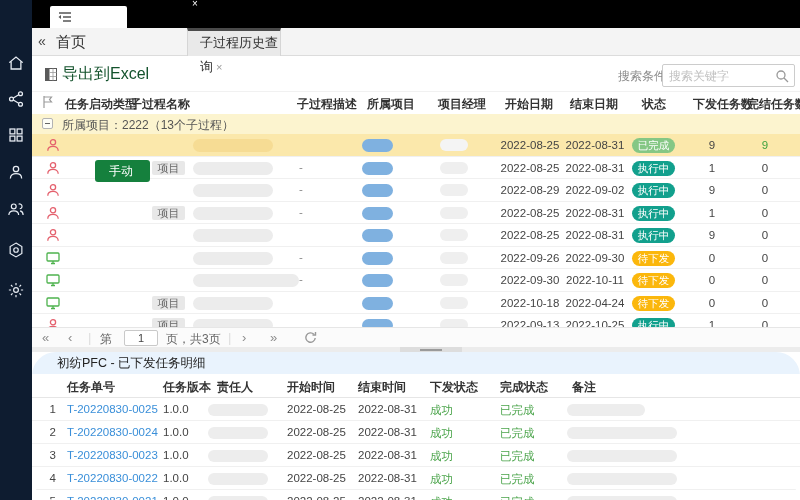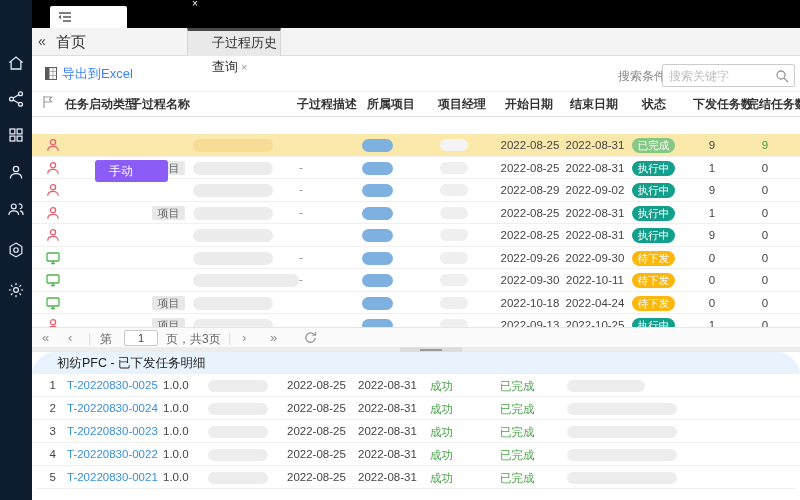--- a/index.html
+++ b/index.html
@@ -16,25 +16,25 @@
   .mini-tab { position:absolute; left:18px; top:6px; width:77px; height:22px; background:#fff; border-radius:2px 2px 0 0; cursor:pointer; }
   .mini-tab svg { position:absolute; left:8px; top:5px; }
   .win-close { position:absolute; left:160px; top:-2px; color:#fff; font-size:10px; cursor:pointer; }
 
   
   .tabstrip { position:absolute; left:32px; top:28px; width:768px; height:28px; background:#f4f4f4; border-bottom:1px solid #dcdcdc; z-index:19; }
   .back-arrow { position:absolute; left:6px; top:5px; font-size:14px; color:#444; cursor:pointer; }
   .tab { position:absolute; top:0; height:28px; line-height:28px; font-size:15px; color:#333; cursor:pointer; }
   .tab1 { left:24px; }
   .tab2 { left:64px; }
-  .tab-active { position:absolute; left:155px; top:0; width:94px; height:28px; background:#e9e9e9; border-top:3px solid #4a4a4a; border-left:1px solid #d5d5d5; border-right:1px solid #d5d5d5; line-height:24px; text-align:left; padding-left:24px; font-size:13px; cursor:pointer; }
+  .tab-active { position:absolute; left:155px; top:0; width:94px; height:28px; background:#e9e9e9; border-top:3px solid #4a4a4a; border-left:1px solid #d5d5d5; border-right:1px solid #d5d5d5; line-height:24px; text-align:left; padding-left:12px; font-size:13px; cursor:pointer; }
   .tab-close { color:#9a9a9a; font-size:11px; margin-left:3px; cursor:pointer; }
 
   
-  .toolbar-export { position:absolute; left:45px; top:63px; height:22px; line-height:22px; color:#3b82f6; font-size:13px; cursor:pointer; z-index:5; }
+  .toolbar-export { position:absolute; left:45px; top:63px; height:22px; line-height:22px; color:#14532d; font-size:16px; cursor:pointer; z-index:5; }
   .toolbar-export svg { vertical-align:-2px; margin-right:5px; }
   .search-label { position:absolute; left:618px; top:68px; color:#8a8a8a; font-size:12px; z-index:5; }
   .search-box { position:absolute; left:662px; top:64px; width:133px; height:23px; border:1px solid #ccc; border-radius:2px; background:#fff; z-index:5; }
   .search-box input { position:absolute; left:6px; top:1px; width:105px; height:19px; border:none; outline:none; font-size:12px; color:#444; font-family:"Liberation Sans",sans-serif; }
   .search-box input::placeholder { color:#c0c0c0; }
   .search-box svg { position:absolute; right:5px; top:4px; cursor:pointer; }
 
   
   .grid-hdr { position:absolute; left:32px; top:91px; width:768px; height:26px; background:#fff; border-bottom:1px solid #e2e2e2; border-top:1px solid #f1f1f1; z-index:4; }
   .hc { position:absolute; top:4px; font-size:12px; font-weight:700; color:#333; white-space:nowrap; cursor:pointer; }
@@ -67,21 +67,21 @@
   .c-end { left:531px; top:5px; width:64px; text-align:center; }
   .c-status { left:600px; top:4px; width:43px; height:15px; line-height:15px; border-radius:8px; text-align:center; color:#fff; font-size:10.5px; }
   .s-done { background:#85c785; }
   .s-run { background:#12a08d; }
   .s-wait { background:#fbb70c; }
   .c-issued { left:660px; top:5px; width:40px; text-align:center; }
   .c-fin { left:713px; top:5px; width:40px; text-align:center; }
   .c-fin.green { color:#3fa23f; }
 
   
-  .tooltip { position:absolute; left:95px; top:160px; width:73px; height:22px; background:#8b5cf6; border-radius:3px; color:#fff; font-size:12px; line-height:22px; padding-left:14px; z-index:15; }
+  .tooltip { position:absolute; left:95px; top:160px; width:55px; height:22px; background:#15803d; border-radius:3px; color:#fff; font-size:12px; line-height:22px; padding-left:14px; z-index:15; }
 
   
   .pager { position:absolute; left:32px; top:327px; width:768px; height:20px; background:#fbfbfb; border-top:1px solid #e6e6e6; z-index:10; }
   .pg { position:absolute; top:2px; color:#8d8d8d; font-size:13px; cursor:pointer; }
   .pg-first{left:10px} .pg-prev{left:36px} .pg-sep1{left:56px;color:#ddd;cursor:default}
   .pg-label{left:68px; font-size:12px; color:#666; cursor:default; top:3px;}
   .pager input { position:absolute; left:92px; top:2px; width:34px; height:16px; border:1px solid #c9c9c9; border-radius:2px; text-align:center; font-size:11px; color:#444; font-family:"Liberation Sans",sans-serif; }
   .pg-suffix{left:134px; font-size:12px; color:#666; cursor:default; top:3px;}
   .pg-sep2{left:196px;color:#ddd;cursor:default}
   .pg-next{left:210px} .pg-last{left:238px}
@@ -205,20 +205,24 @@
     <span class="hc hc-desc">子过程描述</span>
     <span class="hc hc-proj">所属项目</span>
     <span class="hc hc-mgr">项目经理</span>
     <span class="hc hc-start">开始日期</span>
     <span class="hc hc-end">结束日期</span>
     <span class="hc hc-status">状态</span>
     <span class="hc hc-issued">下发任务数</span>
     <span class="hc hc-fin">完结任务数</span>
   </div>
 
+  <div class="group-row">
+    <span class="group-toggle"></span>
+    <span class="group-label">所属项目：2222（13个子过程）</span>
+  </div>
 
   <div class="rows">
 
       <div class="prow hl ic-person">
         <span class="cell c-ico">
           <svg class="p-ico" viewBox="0 0 14 14" fill="none" stroke="#e4606d" stroke-width="1.3">
             <circle cx="7" cy="4.2" r="2.6"></circle>
             <path d="M1.8 12.8c0-3 2.3-4.4 5.2-4.4s5.2 1.4 5.2 4.4"></path>
           </svg>
 
@@ -413,20 +417,30 @@
           <path d="M11.5 1v3h-3"></path>
         </svg></span>
   </div>
 
   <div class="splitter">
       <span class="grip"></span>
     </div>
 
   <div class="detail">
     <div class="detail-hdr">初纺PFC - 已下发任务明细</div>
+    <div class="d-cols">
+      <span class="dh dh-no">任务单号</span>
+      <span class="dh dh-ver">任务版本</span>
+      <span class="dh dh-own">责任人</span>
+      <span class="dh dh-start">开始时间</span>
+      <span class="dh dh-end">结束时间</span>
+      <span class="dh dh-issue">下发状态</span>
+      <span class="dh dh-comp">完成状态</span>
+      <span class="dh dh-rem">备注</span>
+    </div>
     <div>
 
         <div class="drow remark-short">
           <span class="dc d-idx">1</span>
           <span class="dc d-no">T-20220830-0025</span>
           <span class="dc d-ver">1.0.0</span>
           <span class="dc d-ownpill"></span>
           <span class="dc d-start">2022-08-25</span>
           <span class="dc d-end">2022-08-31</span>
           <span class="dc d-issue">成功</span>

